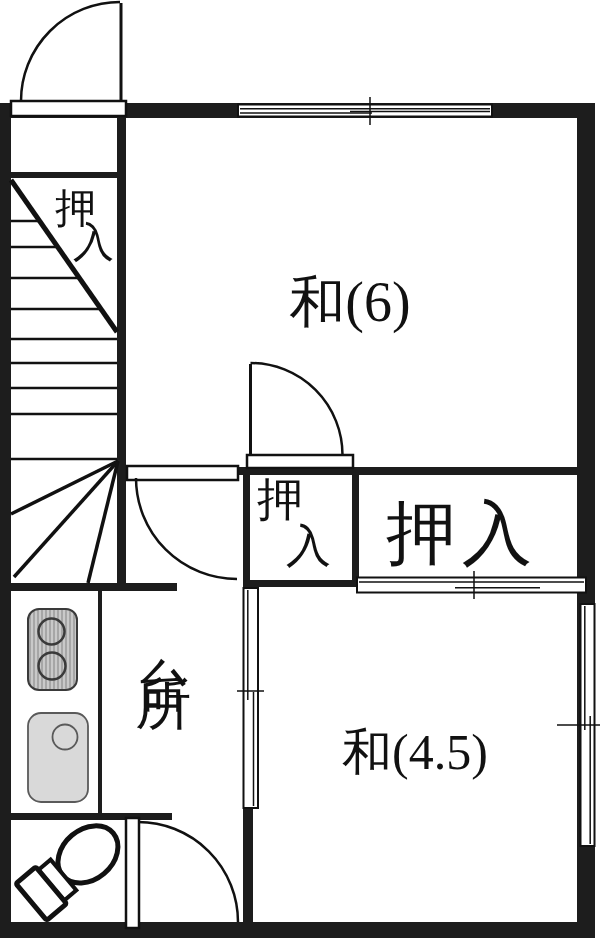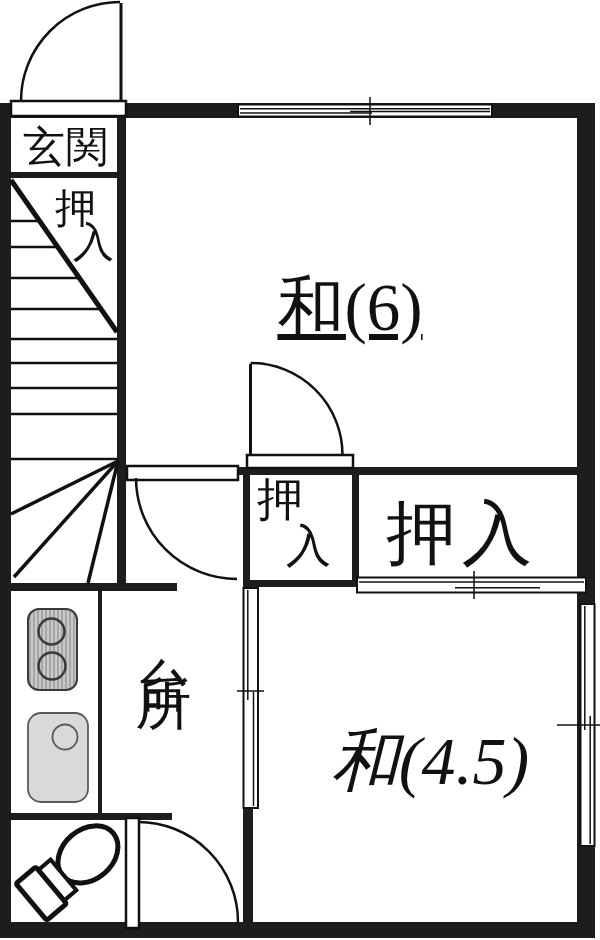--- a/index.html
+++ b/index.html
@@ -2,22 +2,22 @@
 <html><head>
 <meta charset="utf-8">
 <style>
   html,body{margin:0;padding:0;background:#fff;}
   #plan{position:relative;width:600px;height:940px;background:#ffffff;overflow:hidden;
         font-family:"Liberation Serif","DejaVu Serif",serif;}
   #plan svg{position:absolute;left:0;top:0;}
   .lbl{position:absolute;color:#111;line-height:1;white-space:nowrap;z-index:5;}
   .lbl.center{text-align:center;}
   .genkan{left:13px;top:126px;width:106px;font-size:42px;letter-spacing:1px;}
-  .wa6{left:240px;top:274px;width:220px;font-size:67px;text-decoration:underline;}
-  .wa45{left:285px;top:727px;width:290px;font-size:68px;font-style:italic;}
+  .wa6{left:240px;top:274px;width:220px;font-size:56px;}
+  .wa45{left:270px;top:727px;width:290px;font-size:50px;}
   .oshi-large{left:376px;top:499px;width:172px;font-size:70px;letter-spacing:6px;}
   .kitchen{left:136px;top:612px;font-size:56px;writing-mode:vertical-rl;
            text-orientation:upright;letter-spacing:18px;}
   .stair-oshi-top{left:55px;top:188px;font-size:41px;}
   .stair-oshi-bottom{left:73px;top:222px;font-size:41px;}
   .small-oshi-top{left:257px;top:477px;font-size:46px;}
   .small-oshi-bottom{left:286px;top:524px;font-size:45px;}
 </style>
 </head>
 <body>
@@ -132,21 +132,20 @@
       </g>
     </g>
 
     <g transform="translate(42,893) rotate(-40)">
       <ellipse cx="60" cy="0" rx="33" ry="25" fill="#fff" stroke="#111" stroke-width="5"></ellipse>
       <rect x="12" y="-20" width="16" height="40" fill="#fff" stroke="#111" stroke-width="4"></rect>
       <rect x="-14" y="-24" width="26" height="48" rx="2" fill="#fff" stroke="#111" stroke-width="5"></rect>
     </g>
   </svg>
 
-  <div class="lbl center genkan">玄関</div>
 
   <div class="lbl stair-oshi-top">押</div>
   <div class="lbl stair-oshi-bottom">入</div>
 
   <div class="lbl center wa6">和(6)</div>
 
   <div class="lbl small-oshi-top">押</div>
   <div class="lbl small-oshi-bottom">入</div>
 
   <div class="lbl center oshi-large">押入</div>

